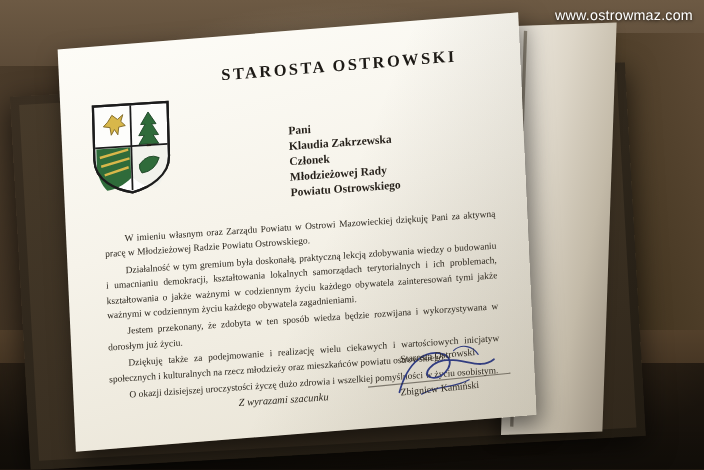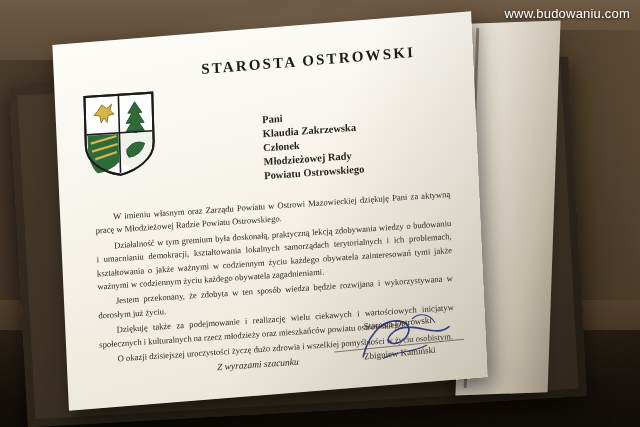--- a/index.html
+++ b/index.html
@@ -280,15 +280,15 @@
 
       <div class="sig-block">
         <div class="sig-role">Starosta Ostrowski</div>
         <div class="sig-name">Zbigniew Kamiński</div>
       </div>
 
     </div>
     <div class="sheet-shade"></div>
   </div>
 
-  <div class="watermark">www.budowaniu.com</div>
+  <div class="watermark">www.ostrowmaz.com</div>
 
 </div>
 
 </body></html>

